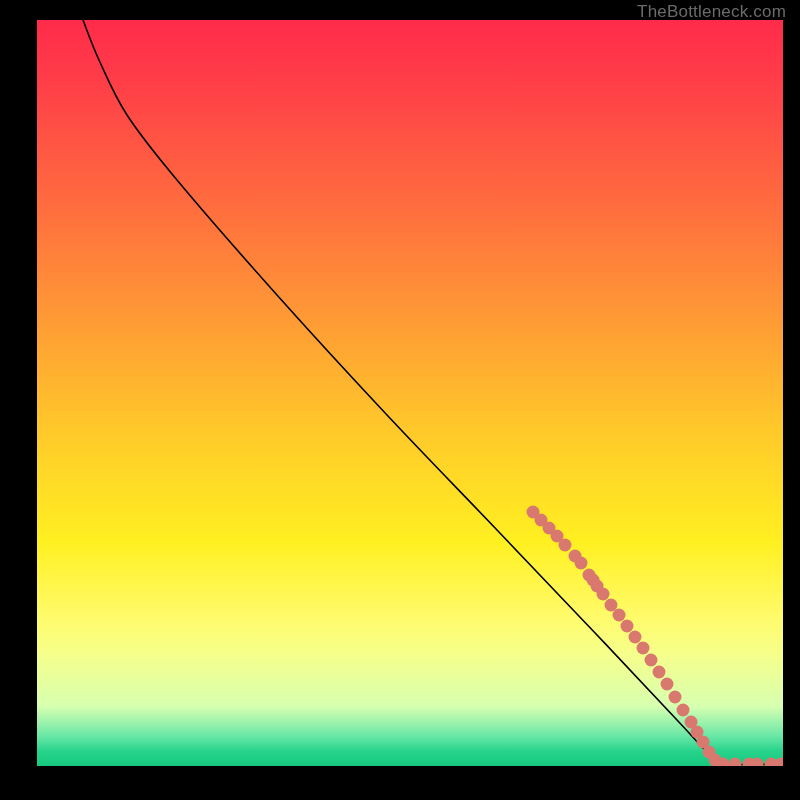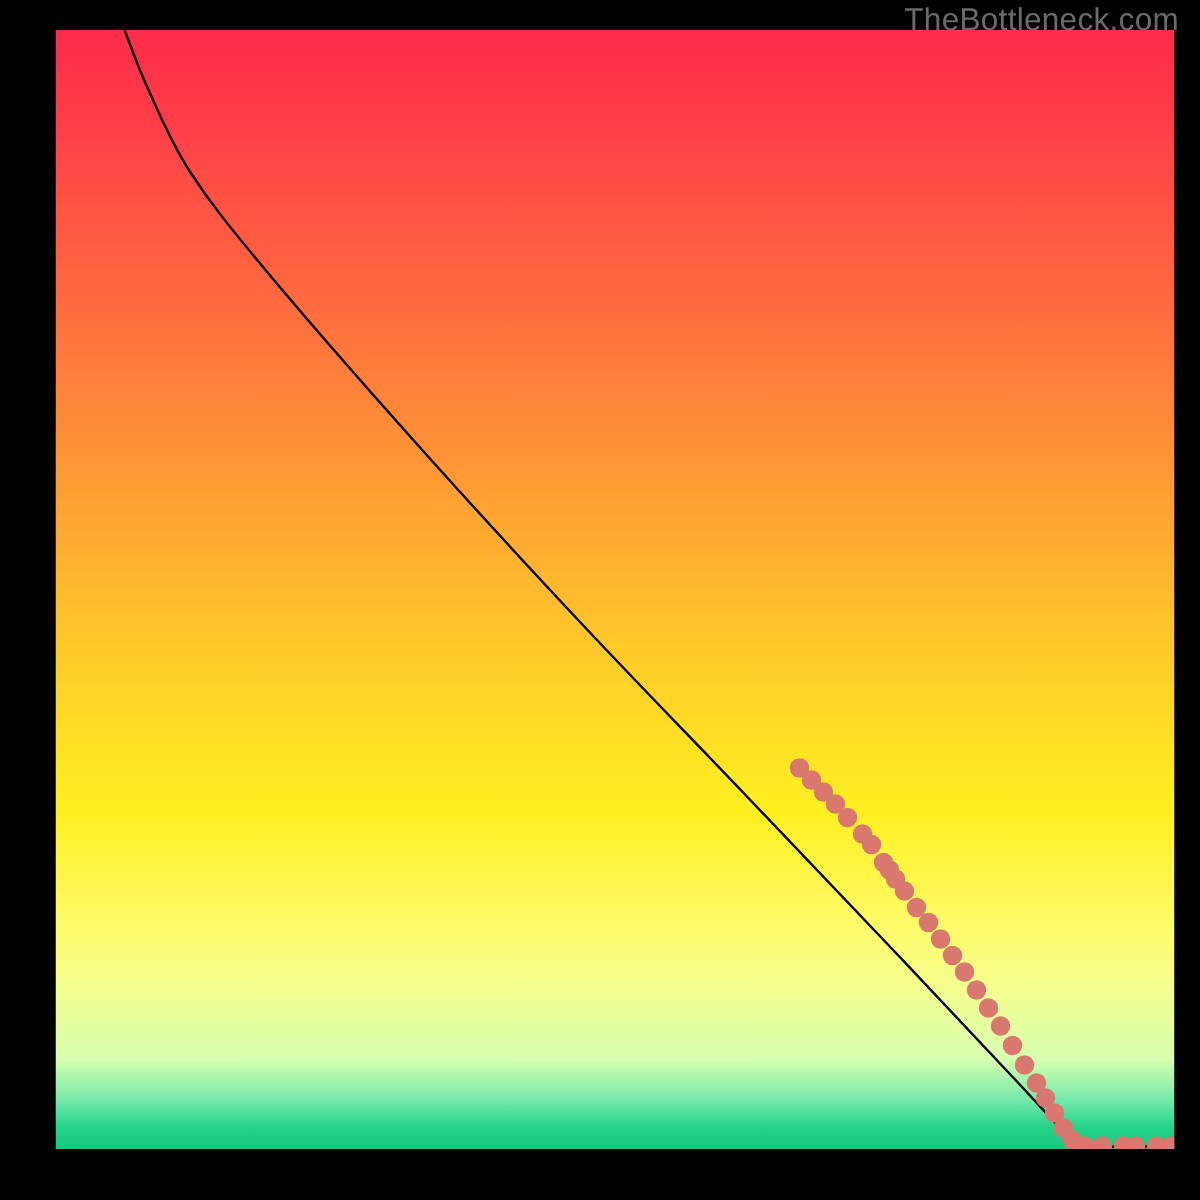--- a/index.html
+++ b/index.html
@@ -43,21 +43,21 @@
       #69e7a7 96%,
       #27d38b 98%,
       #16c97f 100%
     );
   }
   .watermark {
     position: absolute;
     top: 2px;
     right: 14px;
     color: #6b6b6b;
-    font-size: 21px;
+    font-size: 17px;
     letter-spacing: 0.2px;
     font-weight: 500;
     user-select: none;
     pointer-events: none;
     text-align: center;
   }
   svg.curve {
     position: absolute;
     inset: 0;
   }

